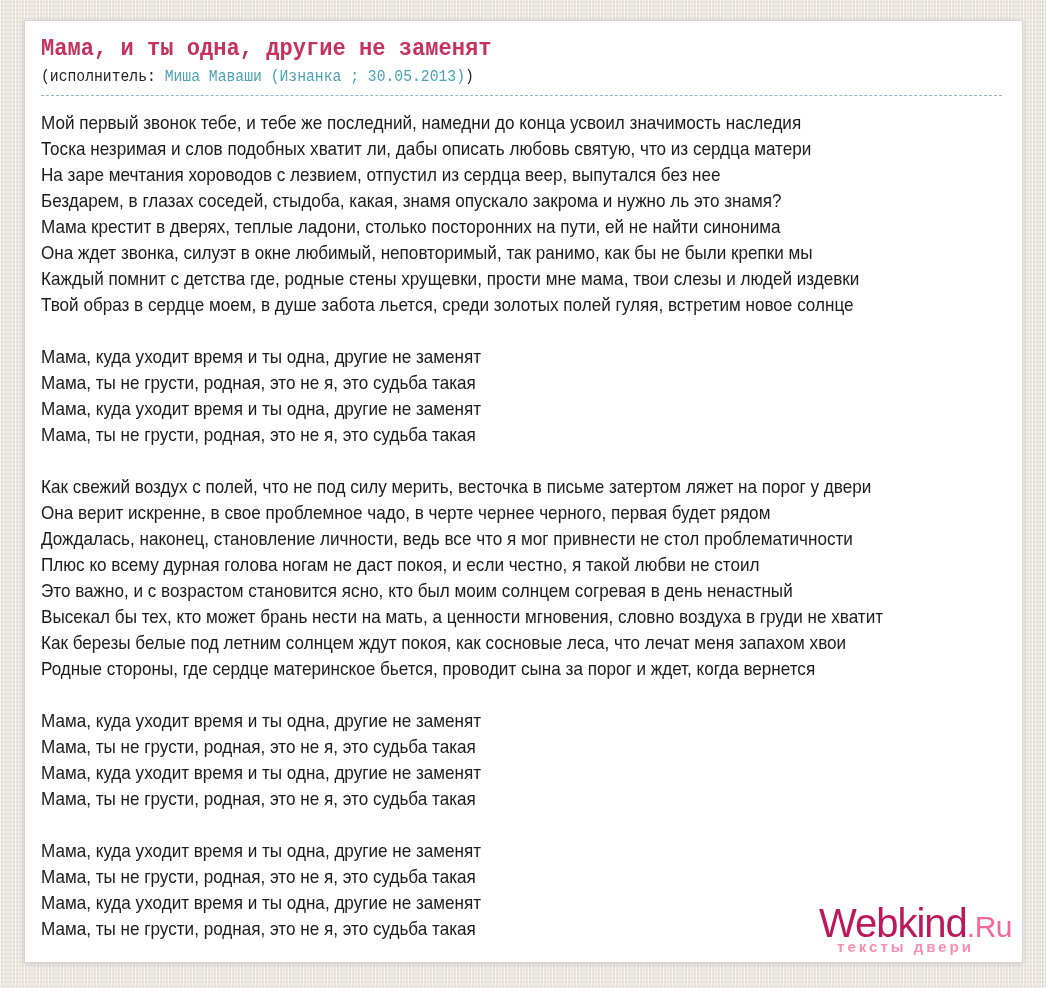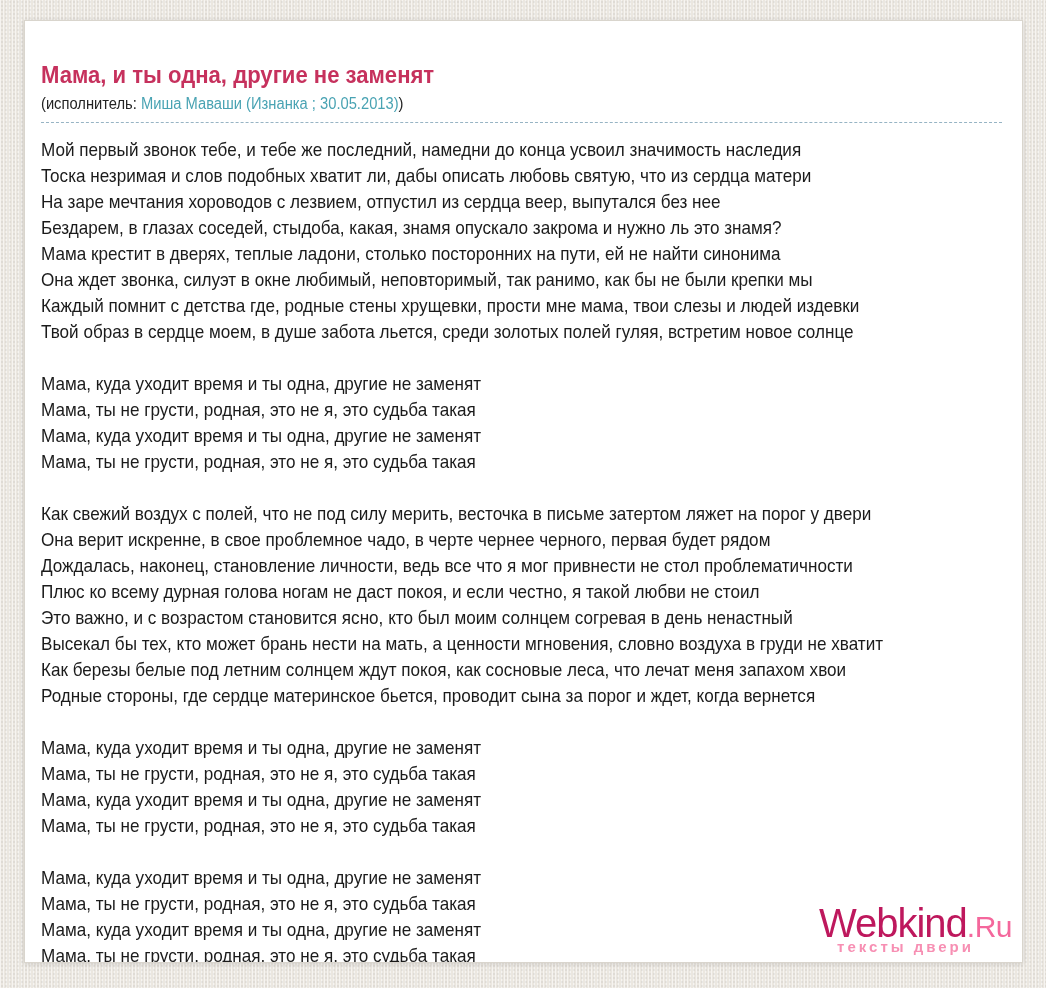--- a/index.html
+++ b/index.html
@@ -24,23 +24,24 @@
     top: 20px;
     width: 999px;
     height: 943px;
     background: #ffffff;
     border: 1px solid #d9d5cd;
     box-shadow: 0 1px 5px rgba(0,0,0,0.14);
     overflow: hidden;
     box-sizing: border-box;
   }
   .header {
-    margin: 40px 20px 0 16px;
+    margin: 14px 20px 0 16px;
     padding-bottom: 9px;
     border-bottom: 1px dashed #97b4c4;
+    font-family: Liberation Mono, monospace;
   }
   .song-title {
     margin: 0 0 6px 0;
     font-size: 24px;
     font-weight: bold;
     color: #c6315d;
     white-space: nowrap;
     transform: scaleX(0.92);
     transform-origin: left center;
   }

